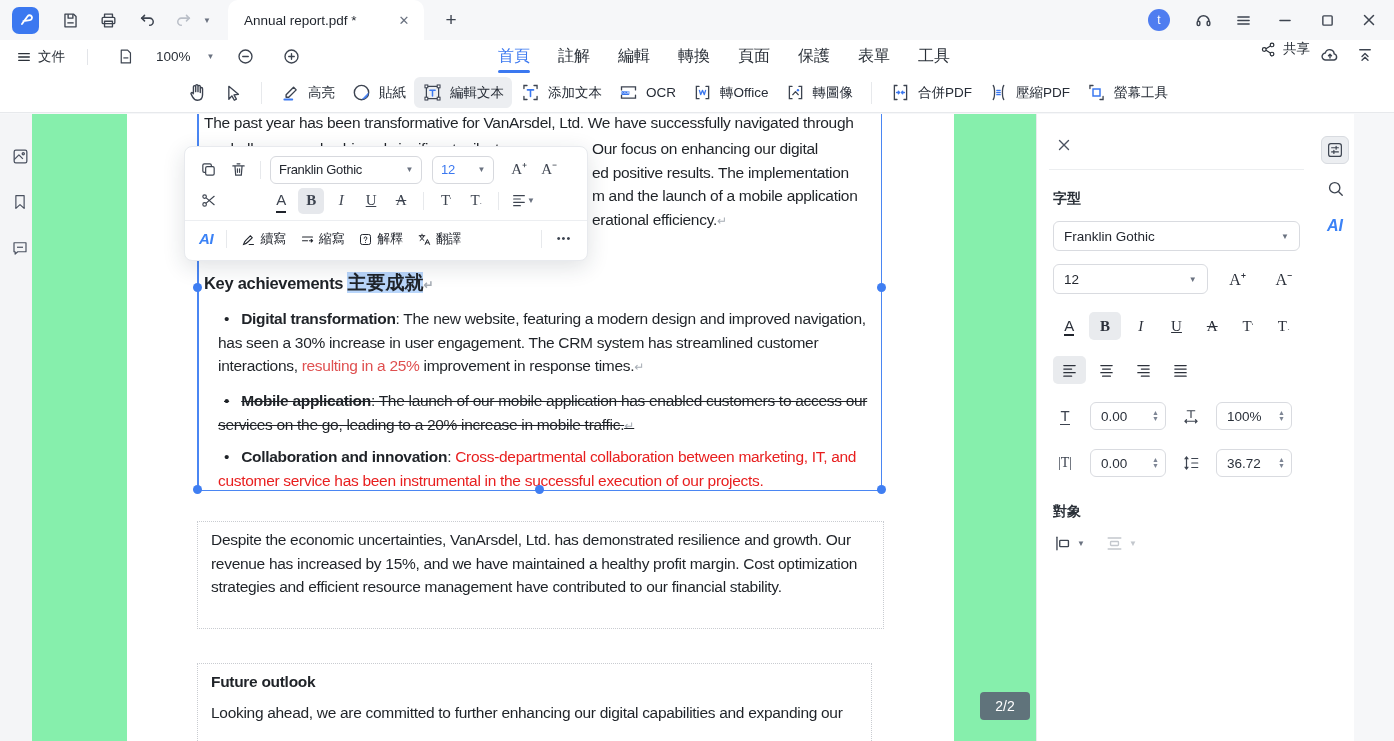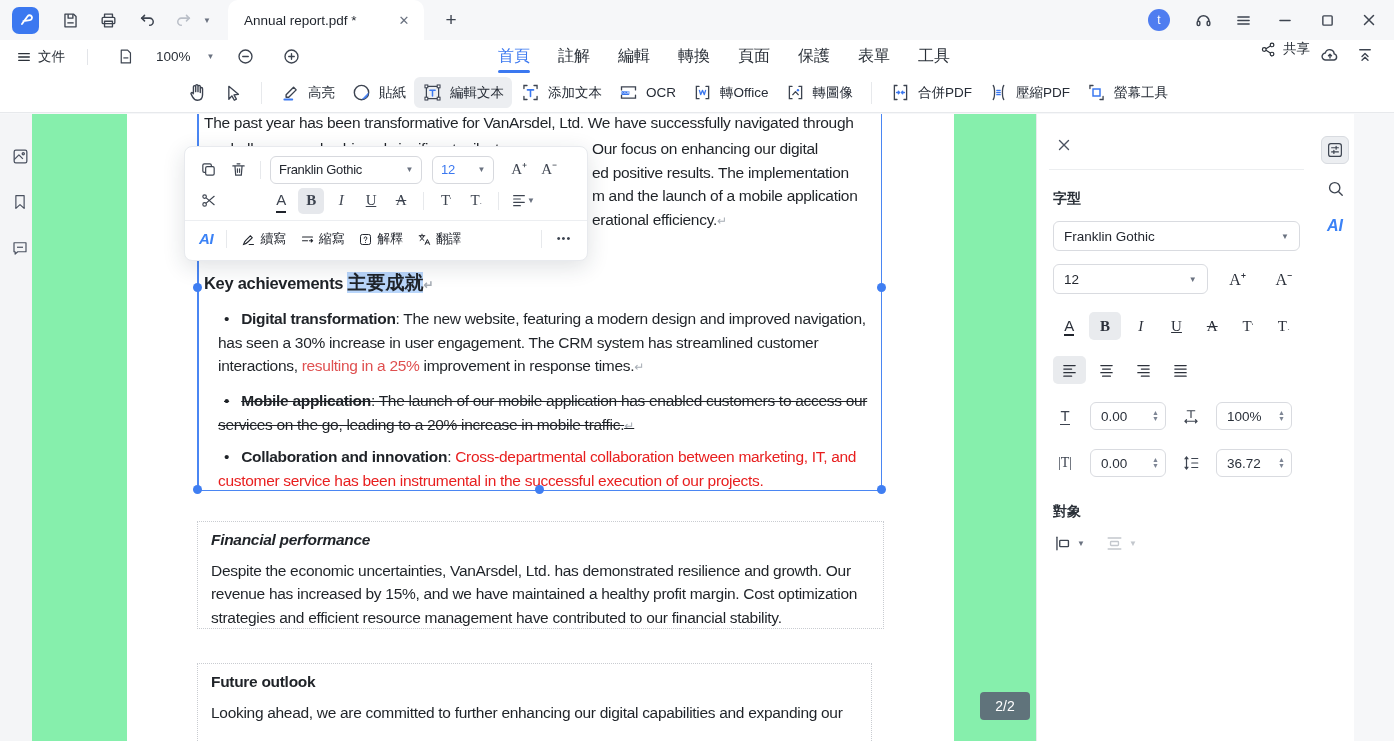--- a/index.html
+++ b/index.html
@@ -414,21 +414,20 @@
           <span class="bdot">•</span><b>Digital transformation</b><span>: The new website, featuring a modern design and improved navigation, has seen a 30% increase in user engagement. The CRM system has streamlined customer interactions, </span><span class="doc-red-soft">resulting in a 25%</span><span> improvement in response times.</span><span class="ret">↵</span>
         </div>
         <div class="bullet strike" style="top:275px">
           <span class="bdot">•</span><b>Mobile application</b><span>: The launch of our mobile application has enabled customers to access our services on the go, leading to a 20% increase in mobile traffic.</span><span class="ret" style="text-decoration:none">↵</span>
         </div>
         <div class="bullet" style="top:331px">
           <span class="bdot">•</span><b>Collaboration and innovation</b><span>: </span><span class="doc-red">Cross-departmental collaboration between marketing, IT, and customer service has been instrumental in the successful execution of our projects.</span>
         </div>
 
         <div class="dotted-box" style="left:70px;top:407px;width:687px;height:108px">
-          <div class="fin-heading">Financial performance</div>
           <div>Despite the economic uncertainties, VanArsdel, Ltd. has demonstrated resilience and growth. Our revenue has increased by 15%, and we have maintained a healthy profit margin. Cost optimization strategies and efficient resource management have contributed to our financial stability.</div>
         </div>
 
         <div class="dotted-box" style="left:70px;top:549px;width:675px;height:120px">
           <div class="fut-heading">Future outlook</div>
           <div>Looking ahead, we are committed to further enhancing our digital capabilities and expanding our</div>
         </div>
 
         <div class="ftb">
           <div class="ftb-row">

